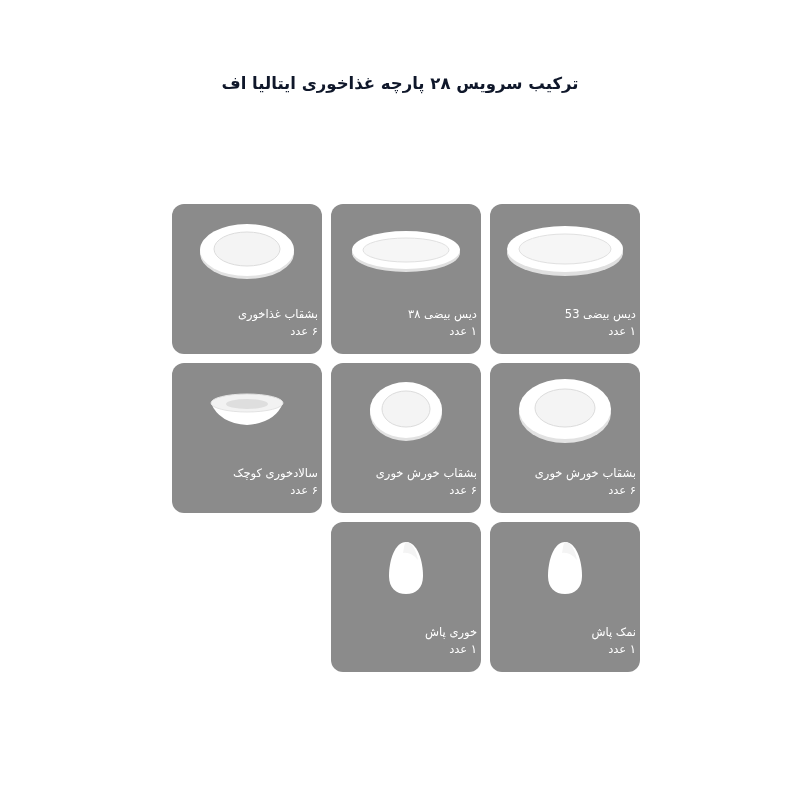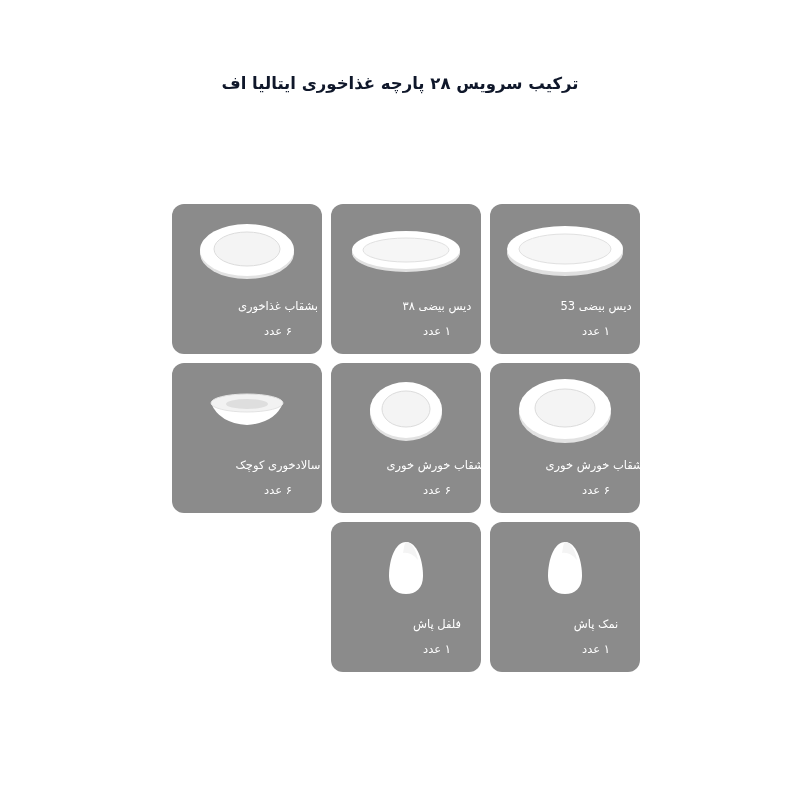--- a/index.html
+++ b/index.html
@@ -62,31 +62,28 @@
     height: 92px;
     display: flex;
     align-items: center;
     justify-content: center;
   }
   .caption {
     position: absolute;
     left: 0;
     bottom: 14px;
     width: 146px;
-    text-align: center;
     color: #ffffff;
     font-size: 11.5px;
     line-height: 17px;
     direction: rtl;
-    padding-left: 33px;
   }
   .caption .qty {
     display: block;
     font-size: 11.5px;
-    margin-top: 8px;
   }
   svg { display: block; }
 </style>
 </head>
 <body>
 
 <div class="page">
 
   <div class="title">ترکیب سرویس ۲۸ پارچه غذاخوری ایتالیا اف</div>
 
@@ -179,21 +176,21 @@
     <div class="cell empty"></div>
 
     <div class="cell">
       <div class="art">
         <svg width="48" height="64" viewBox="0 0 48 64">
           <path d="M24 6 C35 6 41 24 41 40 C41 52 34 58 24 58 C14 58 7 52 7 40 C7 24 13 6 24 6 Z" fill="#ffffff"></path>
           <path d="M24 6 C30 6 34 14 36 24 C31 18 26 16 21 17 C22 12 22 8 24 6 Z" fill="#f4f4f4"></path>
         </svg>
       </div>
       <div class="caption">
-        <span>فلفل پاش</span>
+        <span>خوری پاش</span>
         <span class="qty">۱ عدد</span>
       </div>
     </div>
 
     <div class="cell">
       <div class="art">
         <svg width="48" height="64" viewBox="0 0 48 64">
           <path d="M24 6 C35 6 41 24 41 40 C41 52 34 58 24 58 C14 58 7 52 7 40 C7 24 13 6 24 6 Z" fill="#ffffff"></path>
           <path d="M24 6 C30 6 34 14 36 24 C31 18 26 16 21 17 C22 12 22 8 24 6 Z" fill="#f4f4f4"></path>
         </svg>

